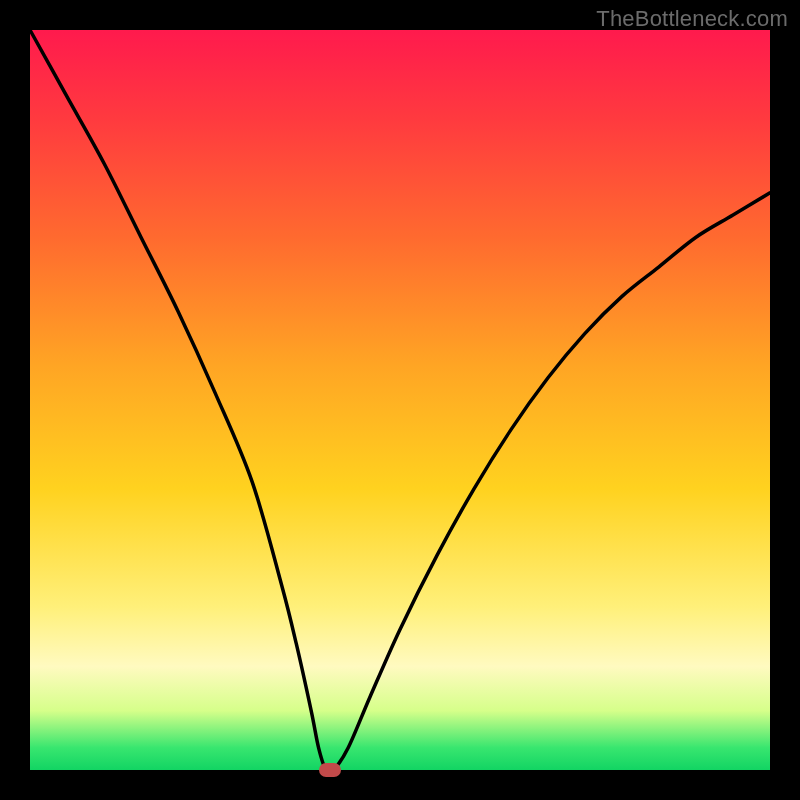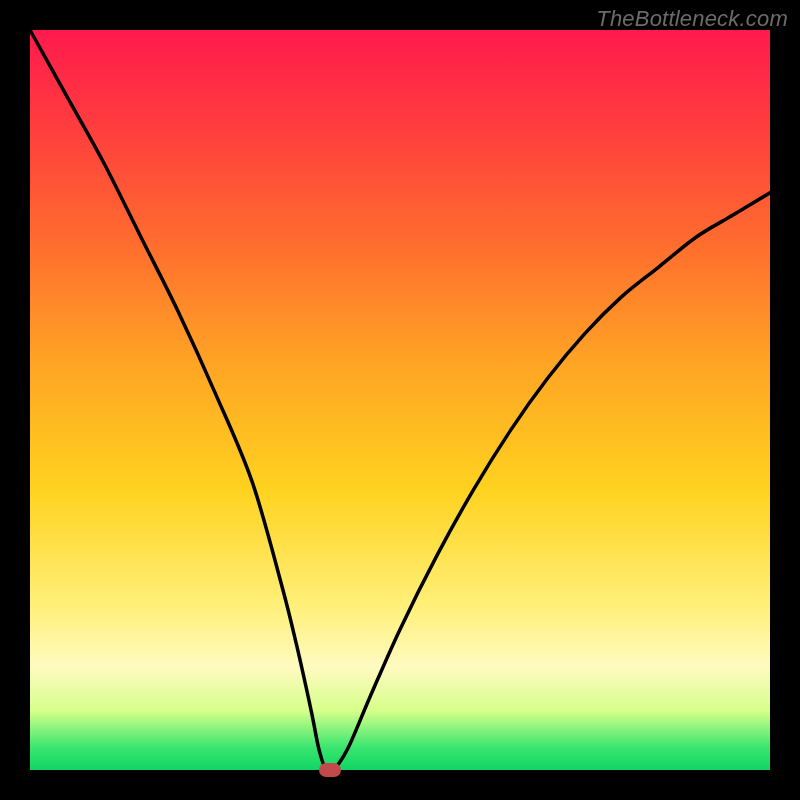--- a/index.html
+++ b/index.html
@@ -8,21 +8,20 @@
     width: 800px;
     height: 800px;
     overflow: hidden;
     background: #000;
     font-family: Arial, Helvetica, sans-serif;
   }
   .frame {
     position: absolute;
     inset: 0;
     background: #000;
-    font-style: italic;
   }
   .plot {
     position: absolute;
     left: 30px;
     top: 30px;
     width: 740px;
     height: 740px;
     
     background: linear-gradient(
       to bottom,

